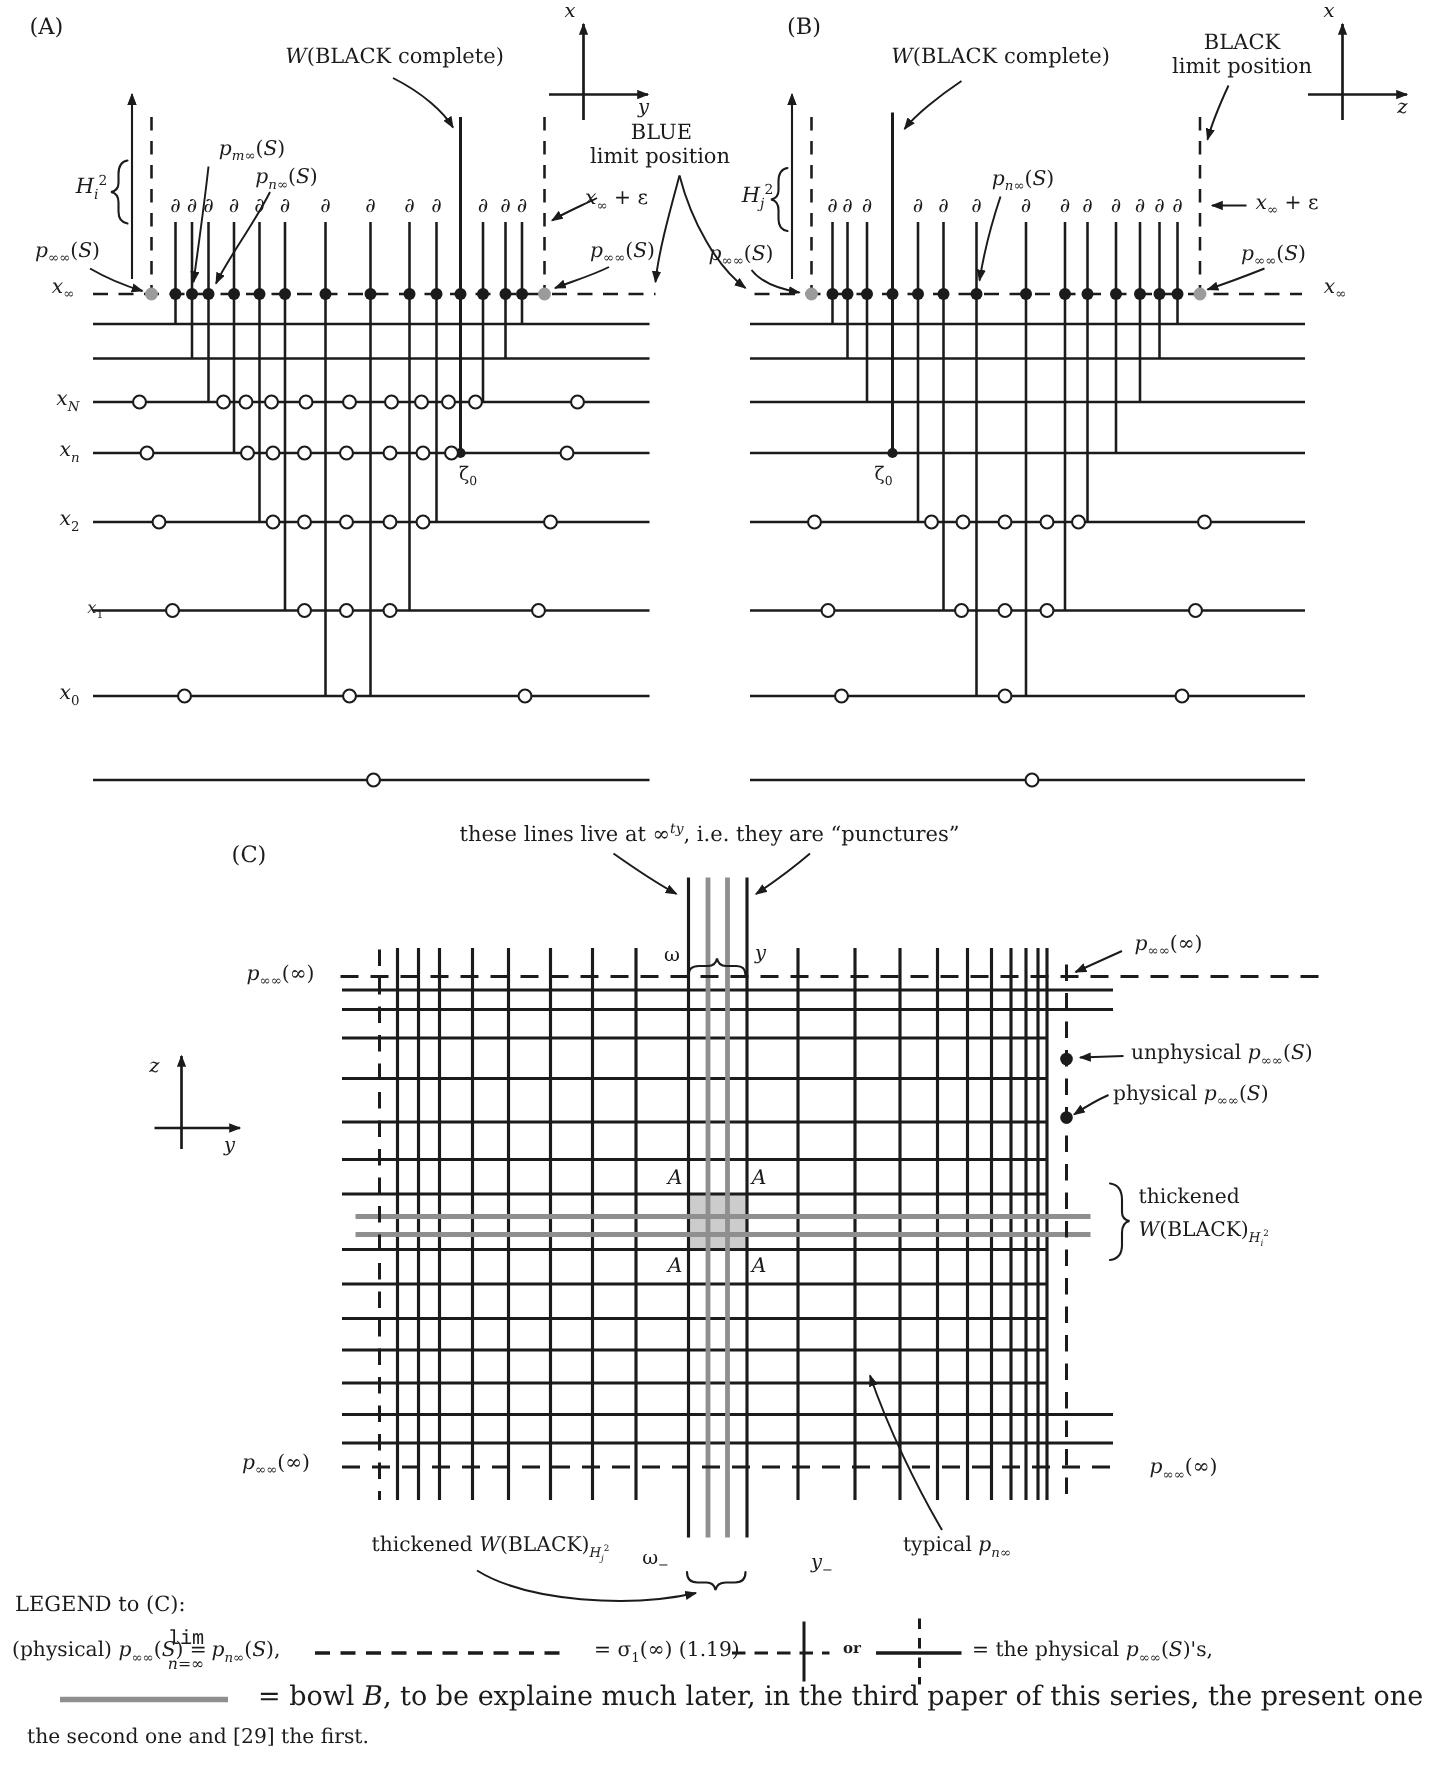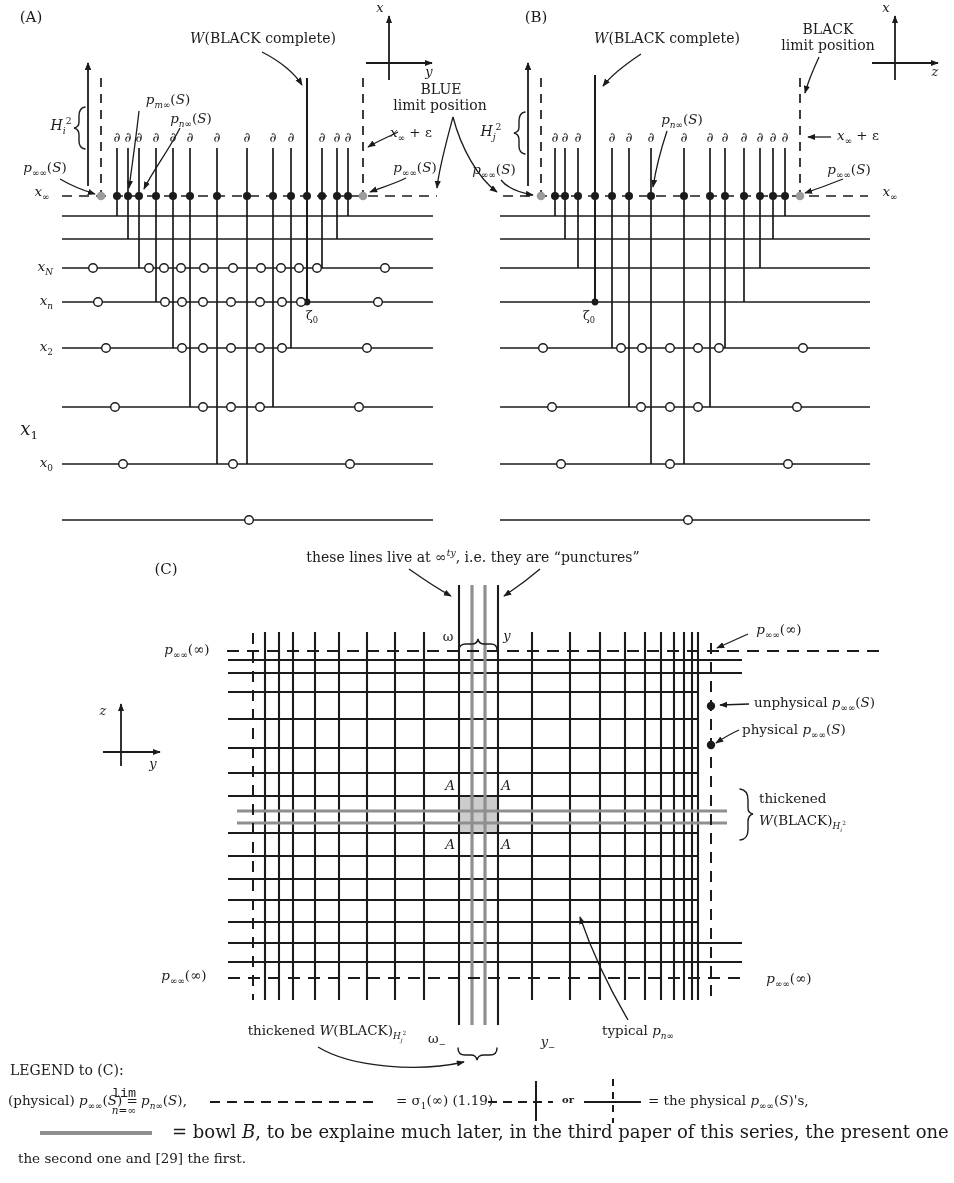--- a/index.html
+++ b/index.html
@@ -271,33 +271,33 @@
       <div class="lbl" style="left: 158px; top: 100px; font-size: 13.5px; margin-left: 10px;"><i>p</i><sub><i>m</i>∞</sub>(<i>S</i>)</div>
       <div class="lbl" style="left: 191px; top: 119px; font-size: 13.5px;"><i>p</i><sub><i>n</i>∞</sub>(<i>S</i>)</div>
       <div class="lbl" style="left: 61px; top: 126px; font-size: 14px;"><i>H</i><sub><i>i</i></sub><sup>2</sup></div>
       <div class="lbl" style="left: 45px; top: 168px; font-size: 13.5px;"><i>p</i><sub>∞∞</sub>(<i>S</i>)</div>
       <div class="lbl" style="left: 42px; top: 192px; font-size: 13.5px;"><i>x</i><sub>∞</sub></div>
       <div class="lbl" style="left: 411px; top: 133px; font-size: 13.5px;"><i>x</i><sub>∞</sub> + ε</div>
       <div class="lbl" style="left: 415px; top: 168px; font-size: 13.5px;"><i>p</i><sub>∞∞</sub>(<i>S</i>)</div>
       <div class="lbl r" style="left: 53px; top: 267px; font-size: 13.5px;"><i>x</i><sub><i>N</i></sub></div>
       <div class="lbl r" style="left: 53px; top: 301px; font-size: 13.5px;"><i>x</i><sub><i>n</i></sub></div>
       <div class="lbl r" style="left: 53px; top: 347px; font-size: 13.5px;"><i>x</i><sub>2</sub></div>
-      <div class="lbl r" style="left: 38px; top: 406px; font-size: 18px; margin-top: 24px;"><i>x</i><sub>1</sub></div>
+      <div class="lbl r" style="left: 69px; top: 406px; font-size: 11px;"><i>x</i><sub>1</sub></div>
       <div class="lbl r" style="left: 53px; top: 463px; font-size: 13.5px; text-align: center;"><i>x</i><sub>0</sub></div>
       <div class="lbl" style="left: 312px; top: 316px; font-size: 12.5px;">ζ<sub>0</sub></div>
       <div class="lbl" style="left: 380px; top: 9px; font-size: 13px;"><i>x</i></div>
       <div class="lbl" style="left: 429px; top: 73px; font-size: 13px;"><i>y</i></div>
       <div class="lbl" style="left: 441px; top: 90px; font-size: 14px;">BLUE</div>
       <div class="lbl" style="left: 440px; top: 106px; font-size: 14px;">limit position</div>
       <div class="lbl" style="left: 494px; top: 170px; font-size: 13.5px;"><i>p</i><sub>∞∞</sub>(<i>S</i>)</div>
       <div class="lbl" style="left: 536px; top: 19px; font-size: 15px;">(B)</div>
       <div class="lbl" style="left: 667px; top: 39px; font-size: 14px;"><i>W</i>(BLACK complete)</div>
       <div class="lbl" style="left: 828px; top: 30px; font-size: 14px;">BLACK</div>
       <div class="lbl" style="left: 828px; top: 46px; font-size: 14px;">limit position</div>
-      <div class="lbl" style="left: 491px; top: 132px; font-size: 14px;"><i>H</i><sub><i>j</i></sub><sup>2</sup></div>
+      <div class="lbl" style="left: 505px; top: 132px; font-size: 14px;"><i>H</i><sub><i>j</i></sub><sup>2</sup></div>
       <div class="lbl" style="left: 682px; top: 120px; font-size: 13.5px;"><i>p</i><sub><i>n</i>∞</sub>(<i>S</i>)</div>
       <div class="lbl" style="left: 858px; top: 136px; font-size: 13.5px;"><i>x</i><sub>∞</sub> + ε</div>
       <div class="lbl" style="left: 849px; top: 170px; font-size: 13.5px;"><i>p</i><sub>∞∞</sub>(<i>S</i>)</div>
       <div class="lbl" style="left: 890px; top: 192px; font-size: 13.5px;"><i>x</i><sub>∞</sub></div>
       <div class="lbl" style="left: 589px; top: 316px; font-size: 12.5px;">ζ<sub>0</sub></div>
       <div class="lbl" style="left: 886px; top: 9px; font-size: 13px;"><i>x</i></div>
       <div class="lbl" style="left: 935px; top: 73px; font-size: 13px;"><i>z</i></div>
       <div class="lbl" style="left: 166px; top: 571px; font-size: 15px;">(C)</div>
       <div class="lbl" style="left: 473px; top: 558px; font-size: 14px;">these lines live at ∞<sup><i>ty</i></sup>, i.e. they are “punctures”</div>
       <div class="lbl" style="left: 187px; top: 650px; font-size: 13.5px;"><i>p</i><sub>∞∞</sub>(∞)</div>

